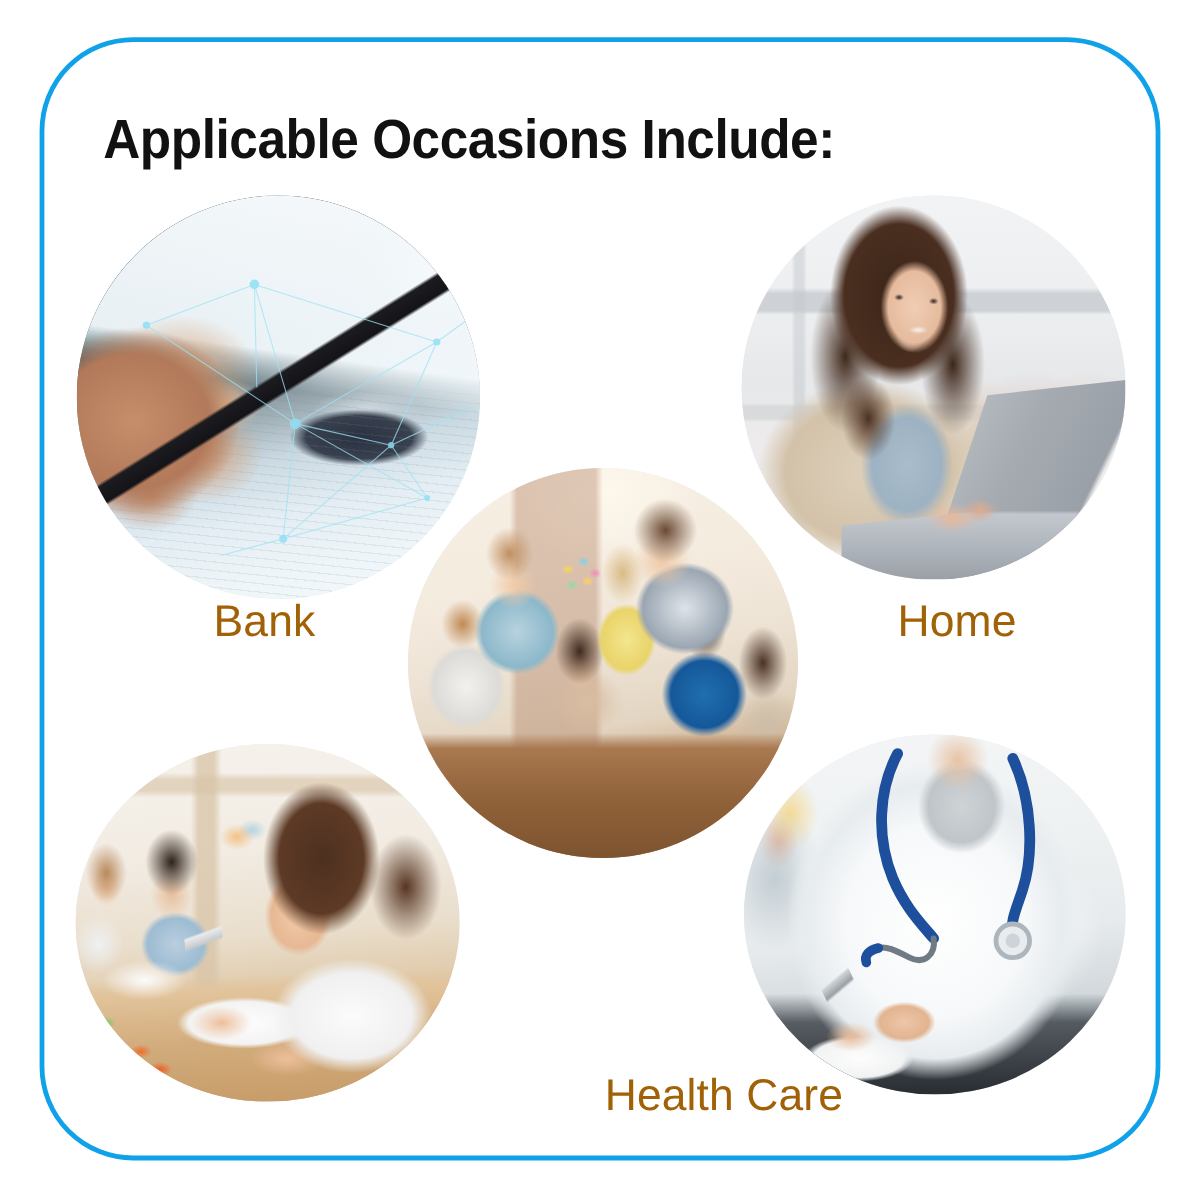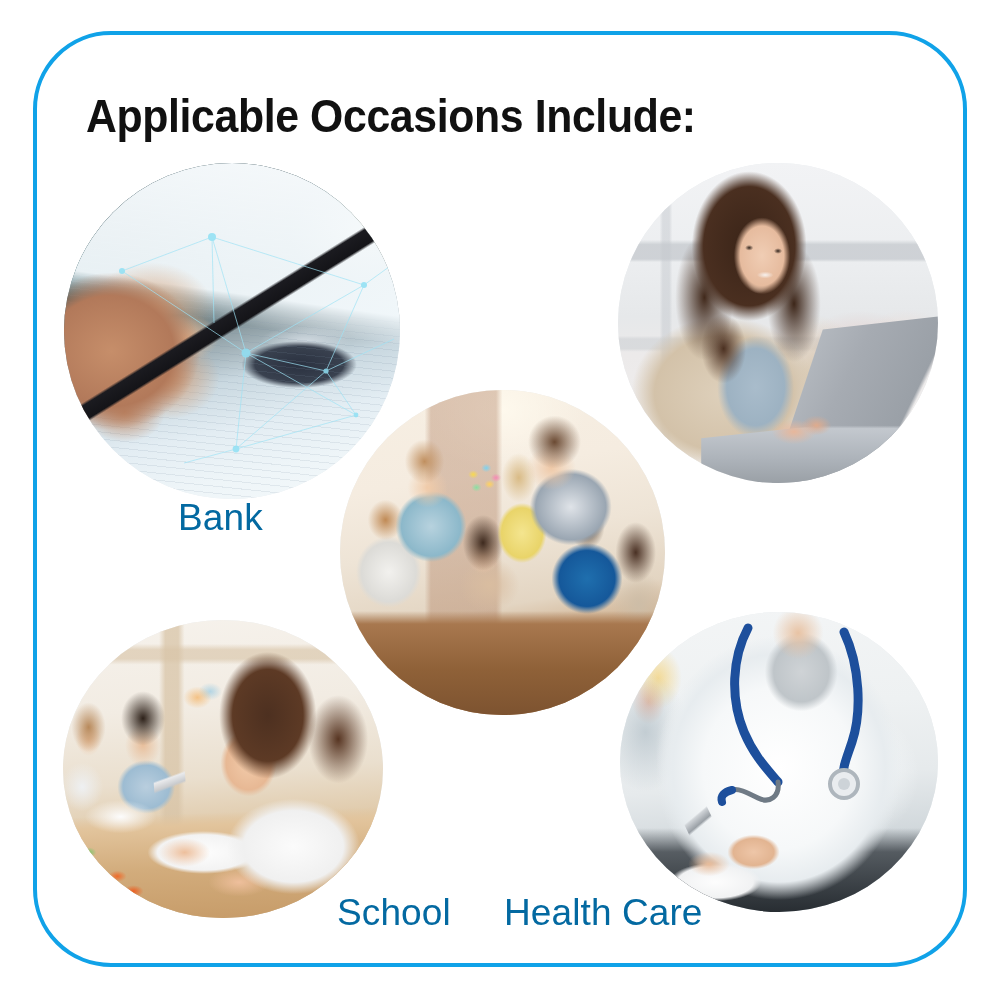--- a/index.html
+++ b/index.html
@@ -336,21 +336,21 @@
   }
   .health-pen {
     background: linear-gradient(140deg, transparent 47%, #cfd3d7 47.4%, #9aa0a6 49.2%, transparent 49.8%);
     clip-path: polygon(18% 66%, 26% 62%, 36% 84%, 28% 88%);
   }
 
   
   .label {
     position: absolute;
     font-size: 37px;
-    color: #0369a1;
+    color: #a16207;
     font-weight: 400;
     white-space: nowrap;
     letter-spacing: 0.1px;
   }
   #lbl-bank   { left: 178px; top: 497px; }
   #lbl-home   { left: 748px; top: 497px; }
   #lbl-office { left: 464px; top: 718px; }
   #lbl-school { left: 337px; top: 892px; }
   #lbl-health { left: 504px; top: 892px; }
 </style>
@@ -401,41 +401,41 @@
     <div class="layer home-citylight"></div>
     <div class="layer home-cardigan"></div>
     <div class="layer home-top"></div>
     <div class="layer home-hair"></div>
     <div class="layer home-face"></div>
     <div class="layer home-eyes"></div>
     <div class="layer home-laptop"></div>
     <div class="layer home-laptop-base"></div>
     <div class="layer home-hands"></div>
   </div>
+  <div class="label" id="lbl-home">Home</div>
 
   <div class="circle" id="c-office">
     <div class="layer office-bg"></div>
     <div class="layer office-wall"></div>
     <div class="layer office-notes"></div>
     <div class="layer office-people"></div>
     <div class="layer office-table"></div>
     <div class="layer office-desk-items"></div>
   </div>
 
   <div class="circle" id="c-school">
     <div class="layer school-bg"></div>
     <div class="layer school-shelf"></div>
     <div class="layer school-kids"></div>
     <div class="layer school-desk"></div>
     <div class="layer school-paper"></div>
     <div class="layer school-girl"></div>
     <div class="layer school-pencil"></div>
     <div class="layer school-letters"></div>
   </div>
-  <div class="label" id="lbl-school">School</div>
 
   <div class="circle" id="c-health">
     <div class="layer health-bg"></div>
     <div class="layer health-room"></div>
     <div class="layer health-desk"></div>
     <div class="layer health-coat"></div>
     <div class="layer health-neck"></div>
     <div class="layer health-steth">
       <svg viewBox="0 0 318 300" preserveAspectRatio="none">
         <g fill="none" stroke="#1d4f9c" stroke-width="9" stroke-linecap="round">

